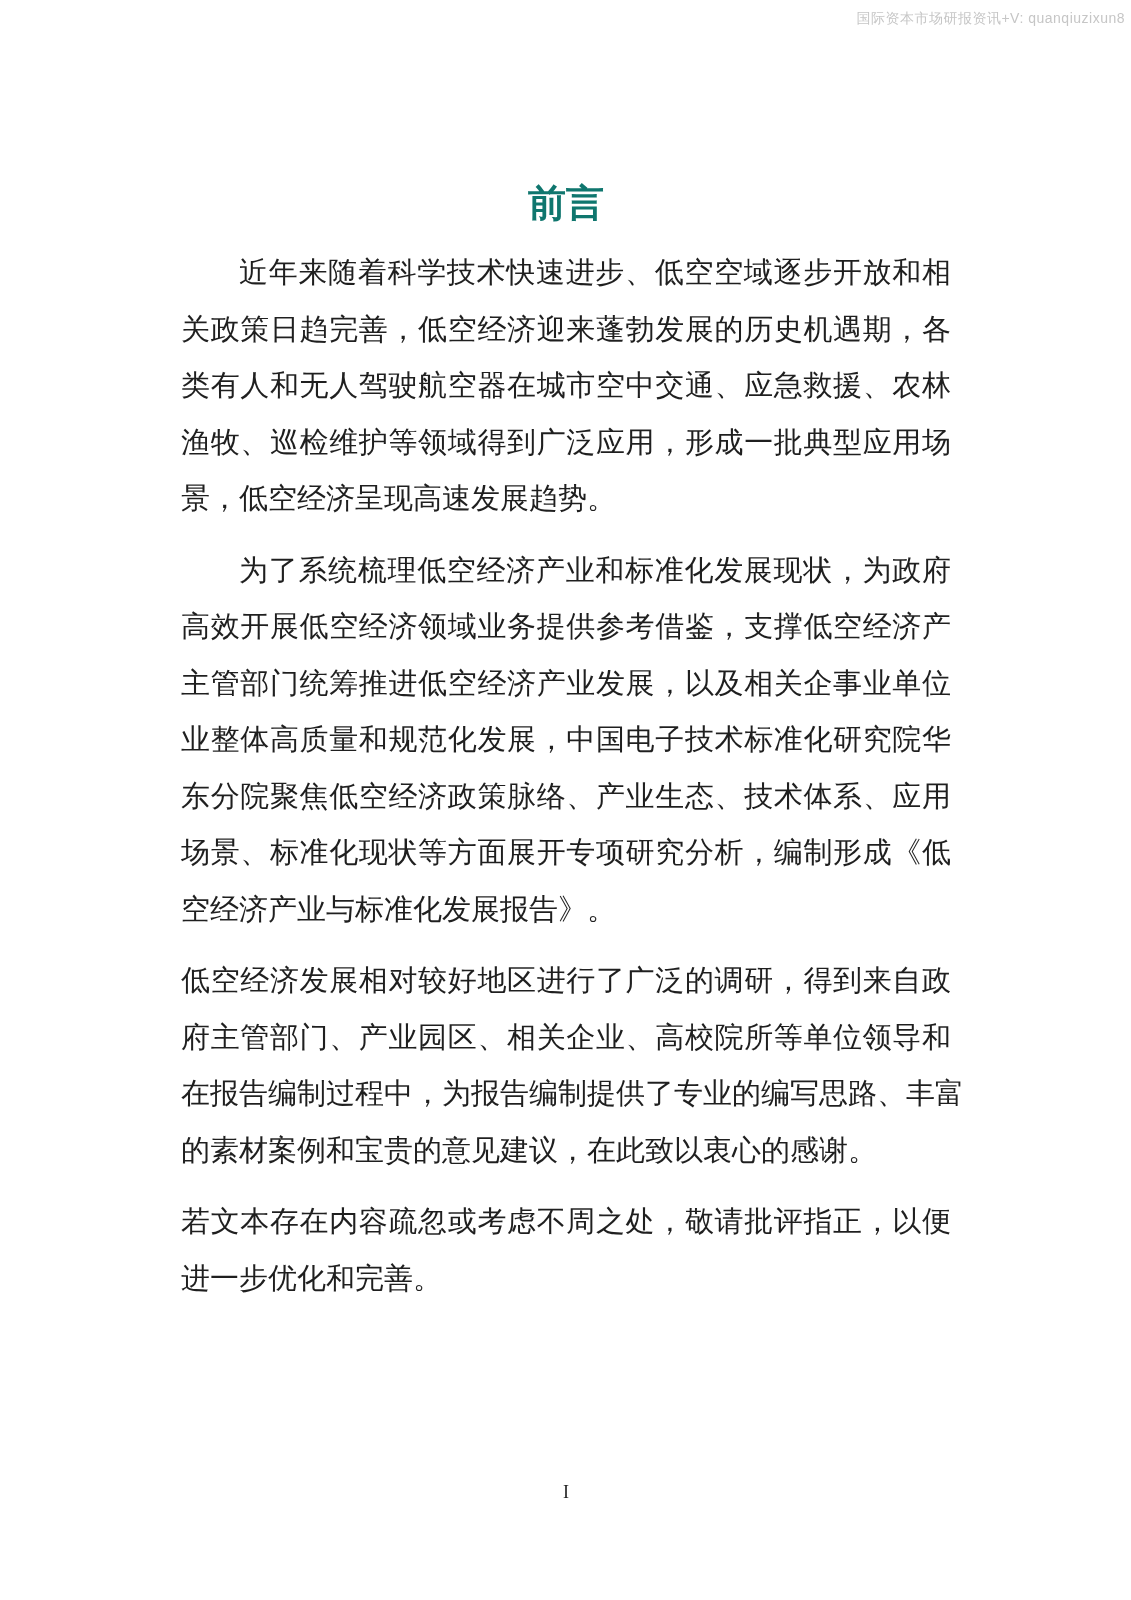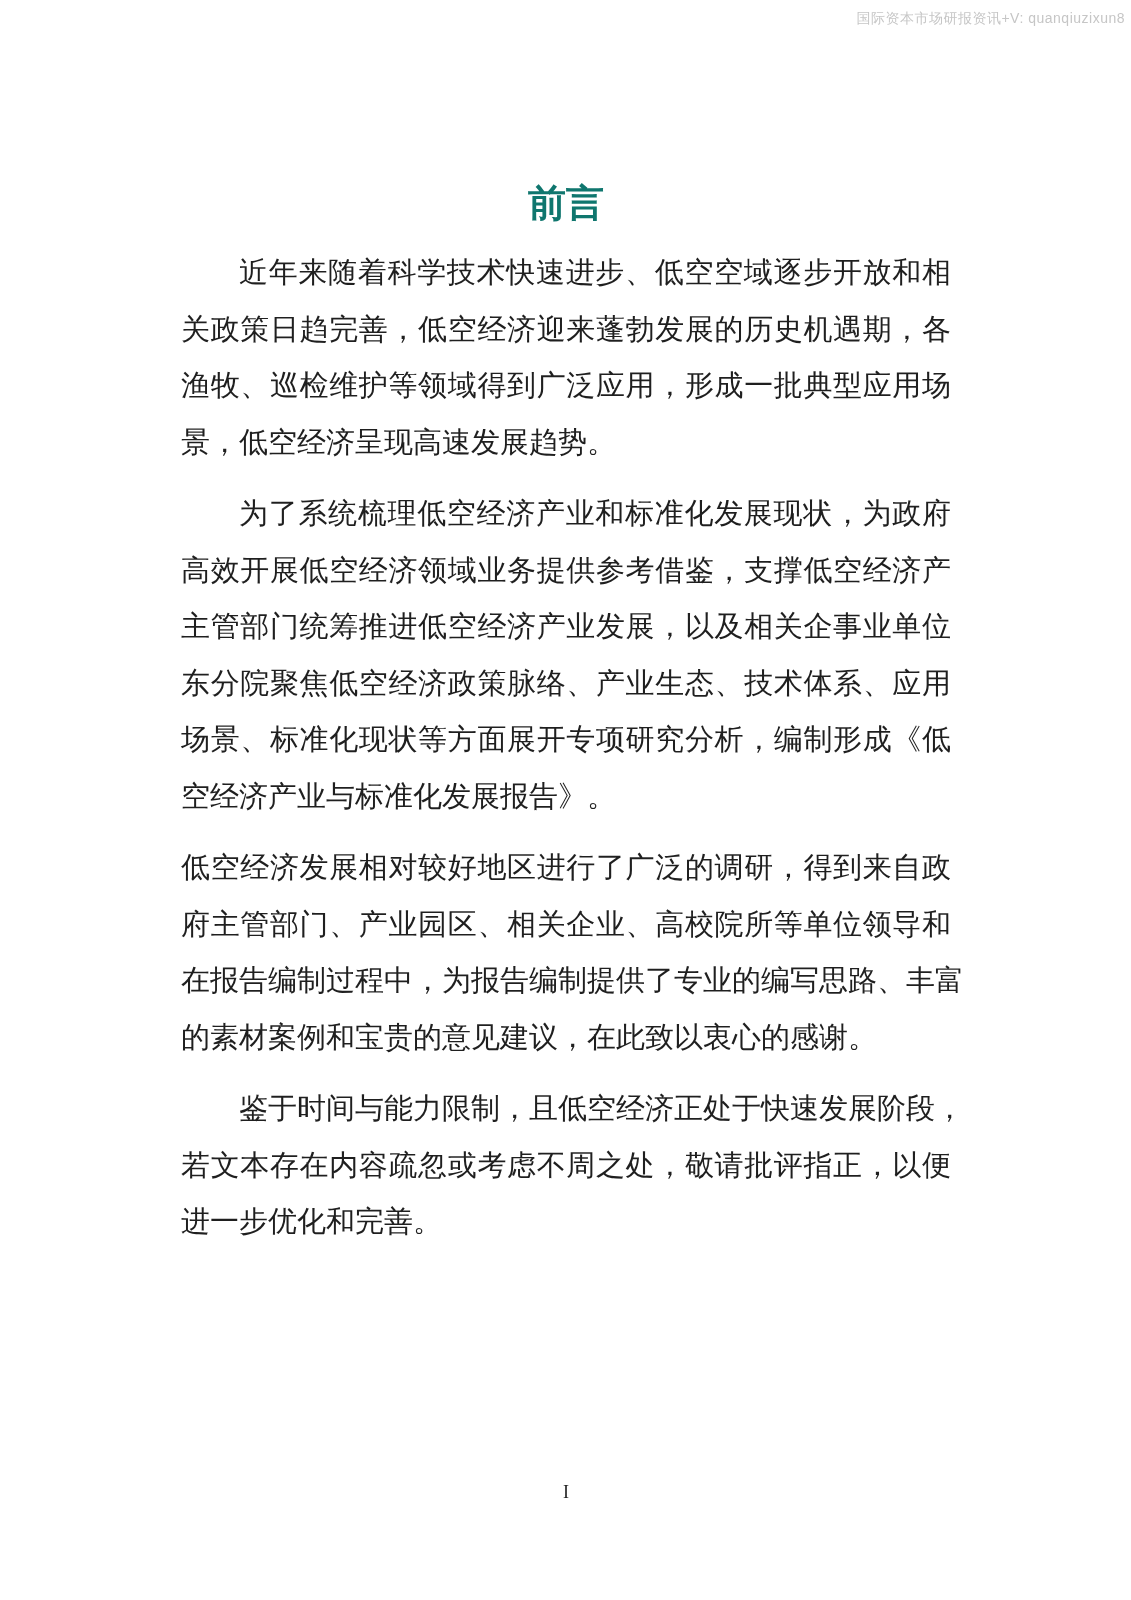--- a/index.html
+++ b/index.html
@@ -67,37 +67,38 @@
 <body>
 
 <div class="watermark" style="color: rgb(198, 198, 198);">国际资本市场研报资讯+V: quanqiuzixun8</div>
 
 <h1 class="page-title" style="color: #0f766e;">前言</h1>
 
 <div class="content" id="preface-body" style="color: rgb(31, 31, 31);">
     <div class="para">
       <div class="line first">近年来随着科学技术快速进步、低空空域逐步开放和相</div>
       <div class="line">关政策日趋完善，低空经济迎来蓬勃发展的历史机遇期，各</div>
+      <div class="line">类有人和无人驾驶航空器在城市空中交通、应急救援、农林</div>
       <div class="line">渔牧、巡检维护等领域得到广泛应用，形成一批典型应用场</div>
       <div class="line last">景，低空经济呈现高速发展趋势。</div>
     </div>
     <div class="para">
       <div class="line first">为了系统梳理低空经济产业和标准化发展现状，为政府</div>
       <div class="line">高效开展低空经济领域业务提供参考借鉴，支撑低空经济产</div>
       <div class="line">主管部门统筹推进低空经济产业发展，以及相关企事业单位</div>
+      <div class="line">业整体高质量和规范化发展，中国电子技术标准化研究院华</div>
       <div class="line">东分院聚焦低空经济政策脉络、产业生态、技术体系、应用</div>
       <div class="line">场景、标准化现状等方面展开专项研究分析，编制形成《低</div>
       <div class="line last">空经济产业与标准化发展报告》。</div>
     </div>
     <div class="para">
       <div class="line">低空经济发展相对较好地区进行了广泛的调研，得到来自政</div>
       <div class="line">府主管部门、产业园区、相关企业、高校院所等单位领导和</div>
       <div class="line">在报告编制过程中，为报告编制提供了专业的编写思路、丰富</div>
       <div class="line last">的素材案例和宝贵的意见建议，在此致以衷心的感谢。</div>
     </div>
     <div class="para">
-      <div class="line first">鉴于时间与能力限制，且低空经济正处于快速发展阶段，</div>
       <div class="line">若文本存在内容疏忽或考虑不周之处，敬请批评指正，以便</div>
       <div class="line last">进一步优化和完善。</div>
     </div>
   </div>
 
 <div class="page-number" style="color: rgb(31, 31, 31);">I</div>
 
 </body></html>

